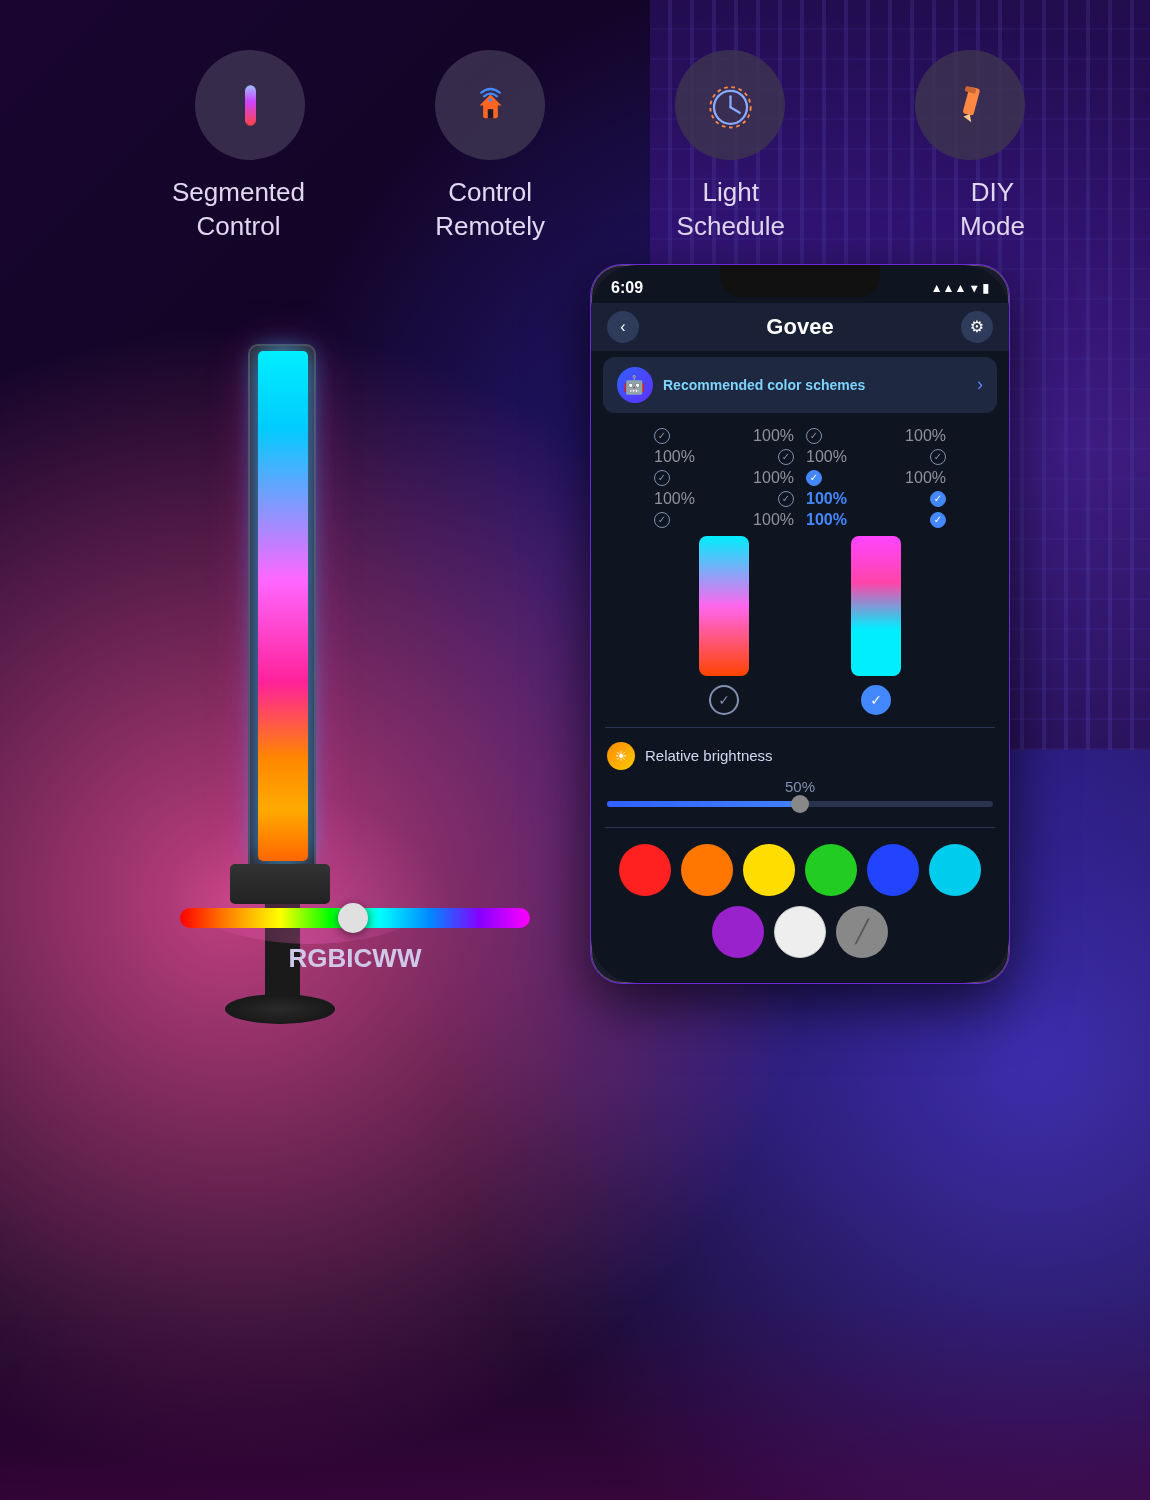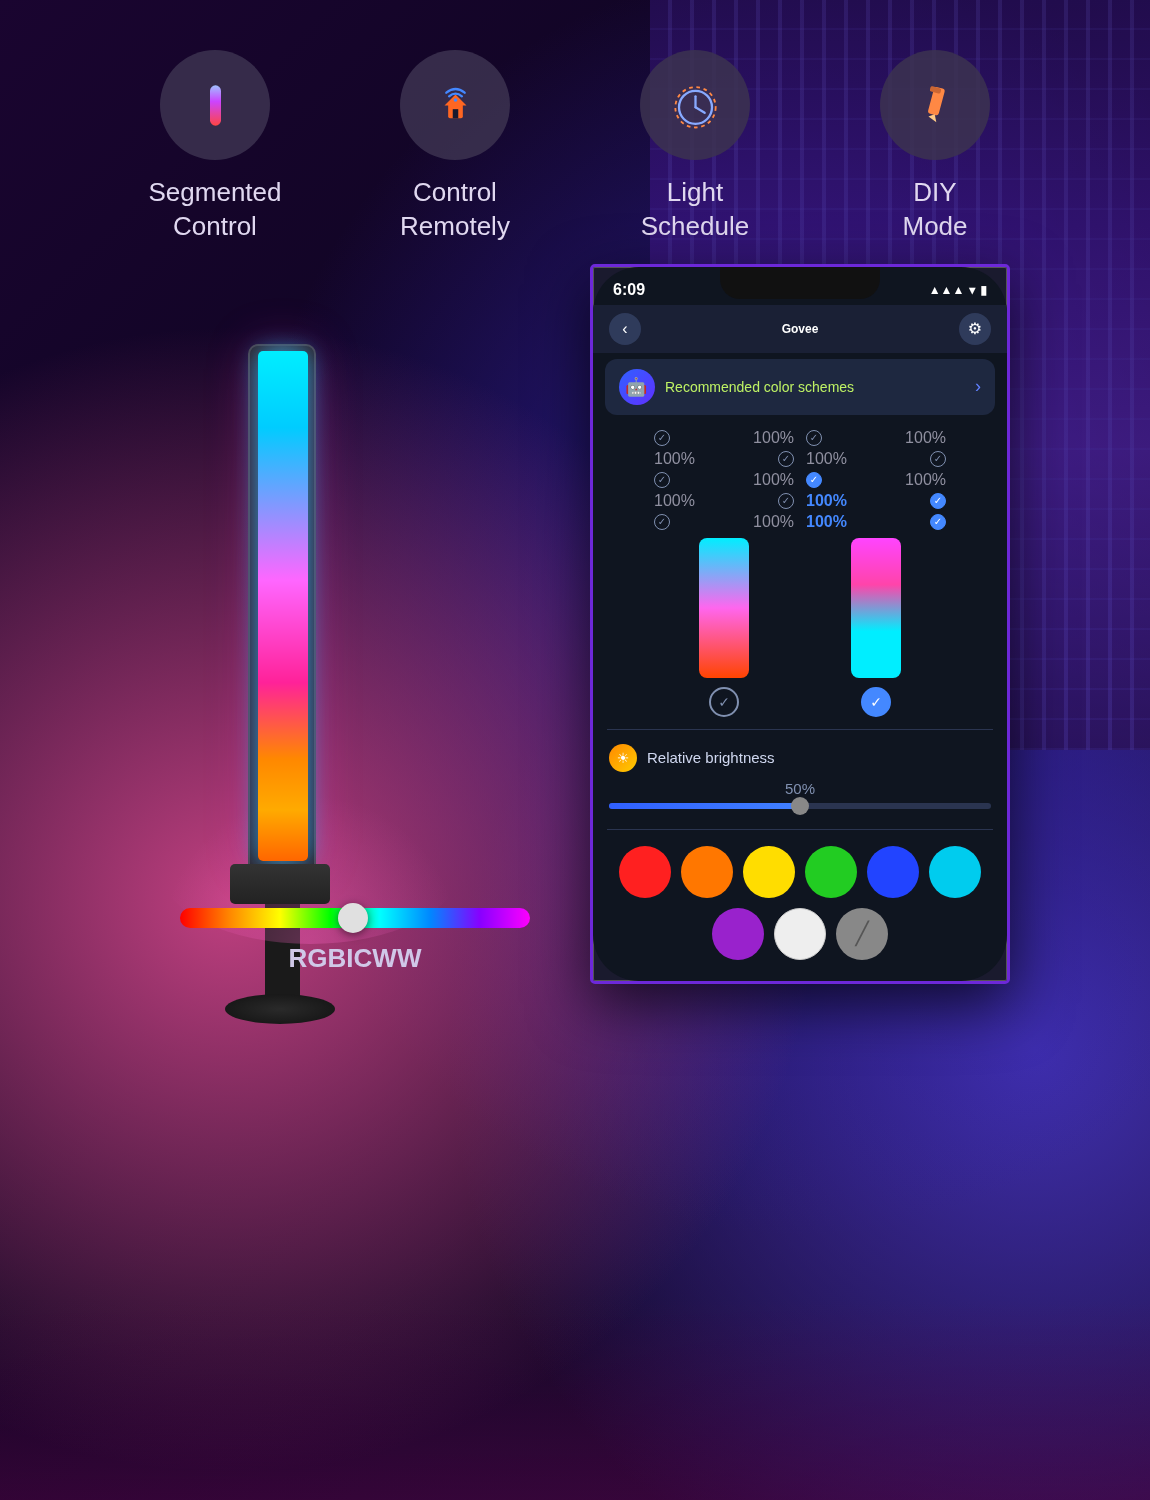--- a/index.html
+++ b/index.html
@@ -71,21 +71,21 @@
       display: flex;
       justify-content: center;
       gap: 60px;
       margin-top: 50px;
       padding: 0 80px;
     }
 
     .feature-item {
       display: flex;
       flex-direction: column;
-      align-items: center;
+      align-items: flex-end;
       gap: 16px;
       width: 180px;
     }
 
     .feature-icon-circle {
       width: 110px;
       height: 110px;
       border-radius: 50%;
       background: rgba(60,50,80,0.85);
       display: flex;
@@ -252,22 +252,22 @@
       height: 720px;
       flex-shrink: 0;
       margin-left: -30px;
       margin-bottom: 60px;
     }
 
     .phone-frame {
       width: 100%;
       height: 100%;
       background: #1a1a2e;
-      border-radius: 5px;
-      border: 3px solid #6d28d9;
+      border-radius: 32px;
+      border: 1px solid #6d28d9;
       overflow: hidden;
       position: relative;
       box-shadow: 0 20px 60px rgba(0,0,0,0.7), inset 0 0 0 1px #555;
     }
 
     
     .phone-notch {
       position: absolute;
       top: 0;
       left: 50%;
@@ -327,21 +327,21 @@
       background: rgba(80,100,150,0.4);
       display: flex;
       align-items: center;
       justify-content: center;
       color: white;
       font-size: 16px;
     }
 
     .app-name {
       color: white;
-      font-size: 12px;
+      font-size: 22px;
       font-weight: 600;
     }
 
     .settings-btn {
       width: 32px;
       height: 32px;
       border-radius: 50%;
       background: rgba(80,100,150,0.4);
       display: flex;
       align-items: center;
@@ -366,23 +366,24 @@
       height: 36px;
       background: linear-gradient(135deg, #3060ff, #6030ff);
       border-radius: 50%;
       display: flex;
       align-items: center;
       justify-content: center;
       font-size: 18px;
     }
 
     .ai-text {
-      color: #bef264;
+      color: #7dd3fc;
       font-size: 14px;
       flex: 1;
+      font-weight: bold;
     }
 
     .ai-arrow {
       color: #6080ff;
       font-size: 18px;
     }
 
     
     .color-schemes {
       display: flex;

